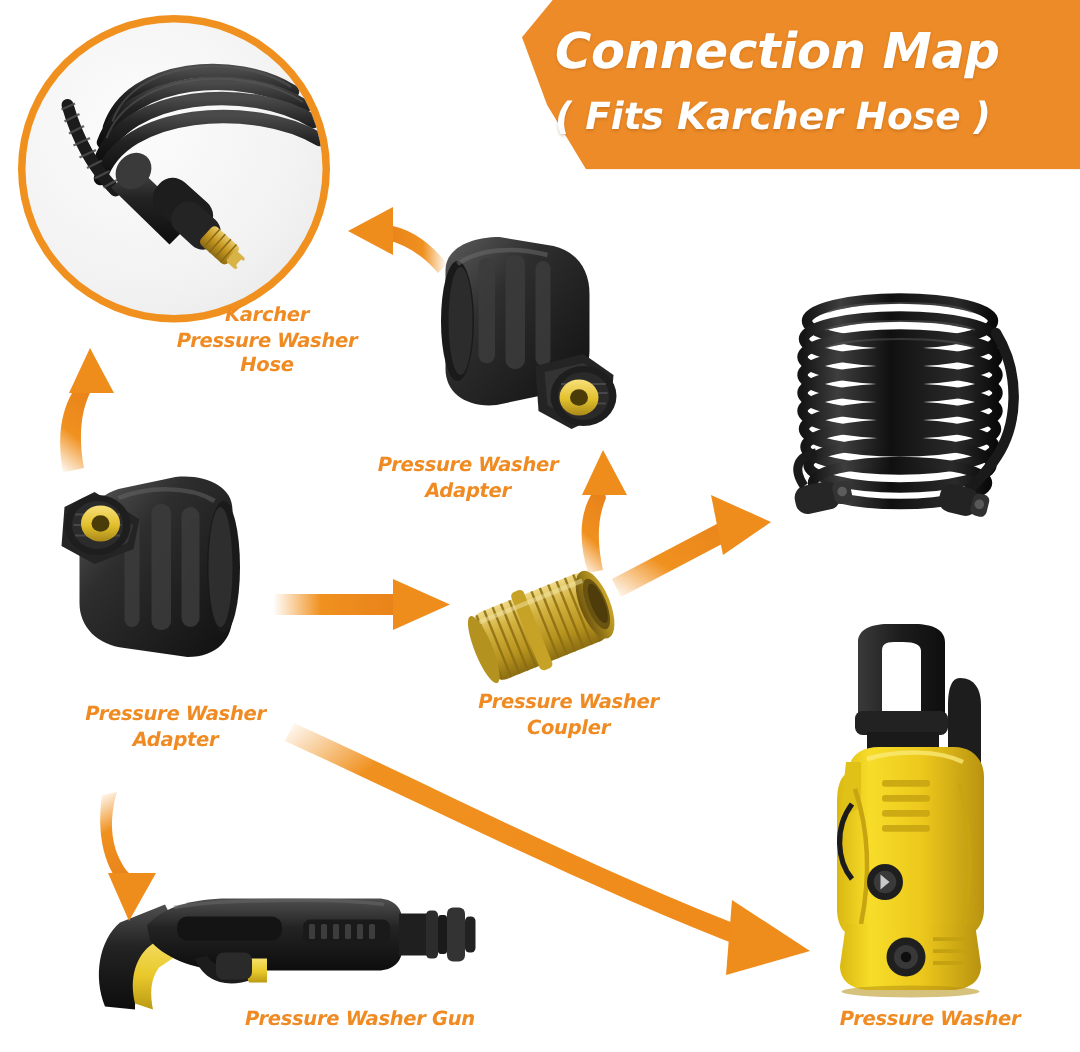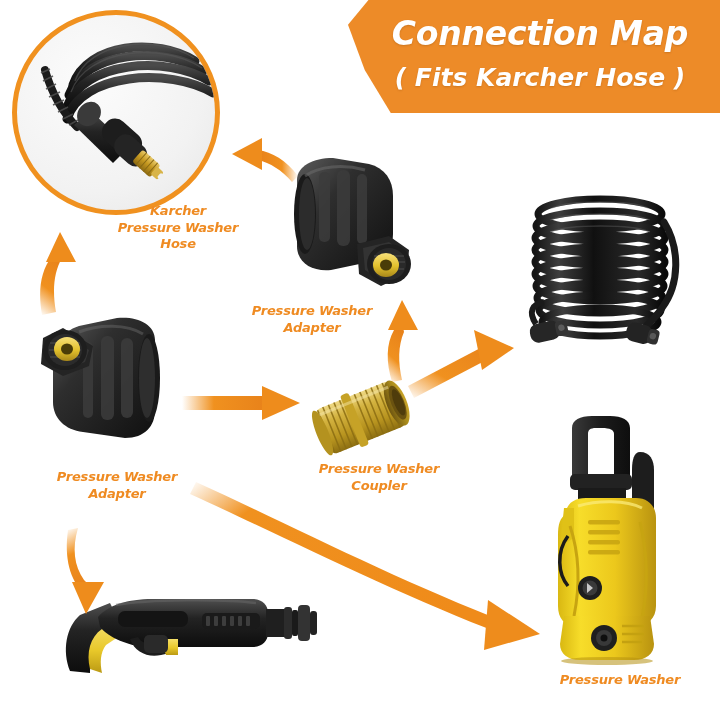--- a/index.html
+++ b/index.html
@@ -14,30 +14,29 @@
 
   
   .banner {
     position:absolute; left:348px; top:0px; width:372px; height:113px;
     background:#ed8b28;
     clip-path: polygon(5.5% 0%, 100% 0%, 100% 100%, 11.5% 100%, 4.5% 62%, 0% 22%);
     border-radius:0 0 0 10px;
   }
   .banner-title {
     position:absolute; left:370px; top:14px; width:340px;
-    text-align:center;
     font-size:33px; font-weight:bold; font-style:italic;
     color:#ffffff; letter-spacing:-0.2px;
     text-shadow:0 1px 2px rgba(120,60,0,.28);
     font-family:"DejaVu Sans", sans-serif;
     white-space:nowrap;
   }
   .banner-sub {
     position:absolute; left:370px; top:63px; width:340px;
-    text-align:center;
+    text-align:left;
     font-size:25px; font-weight:bold; font-style:italic;
     color:#ffffff;
     text-shadow:0 1px 2px rgba(120,60,0,.25);
     white-space:nowrap;
   }
 
   
   .label {
     position:absolute;
     color:#ef8b22;
@@ -352,20 +351,21 @@
 
       <path d="M210 16 L230 16 L232 44 L210 44 Z" fill="#1f1f1f"></path>
       <rect x="228" y="14" width="8" height="32" rx="3" fill="#2c2c2c"></rect>
       <rect x="236" y="17" width="6" height="26" rx="2" fill="#1a1a1a"></rect>
       <rect x="242" y="12" width="12" height="36" rx="4" fill="#333"></rect>
       <rect x="254" y="18" width="7" height="24" rx="3" fill="#222"></rect>
 
       <path d="M60 12 C92 6 170 6 200 10" stroke="#6a6a6a" stroke-width="2.4" fill="none" opacity=".5"></path>
     </svg>
   </div>
+  <div class="label" style="left:128px; top:672px; width:224px;">Pressure Washer Gun</div>
 
   <div class="abs" style="left:544px; top:416px;">
     <svg width="140" height="250" viewBox="0 0 140 250">
       <defs>
         <linearGradient id="ywBody" x1="0" y1="0" x2="1" y2="0">
           <stop offset="0%" stop-color="#d9b812"></stop>
           <stop offset="22%" stop-color="#f7dd2a"></stop>
           <stop offset="58%" stop-color="#ecc81c"></stop>
           <stop offset="100%" stop-color="#b99310"></stop>
         </linearGradient>

